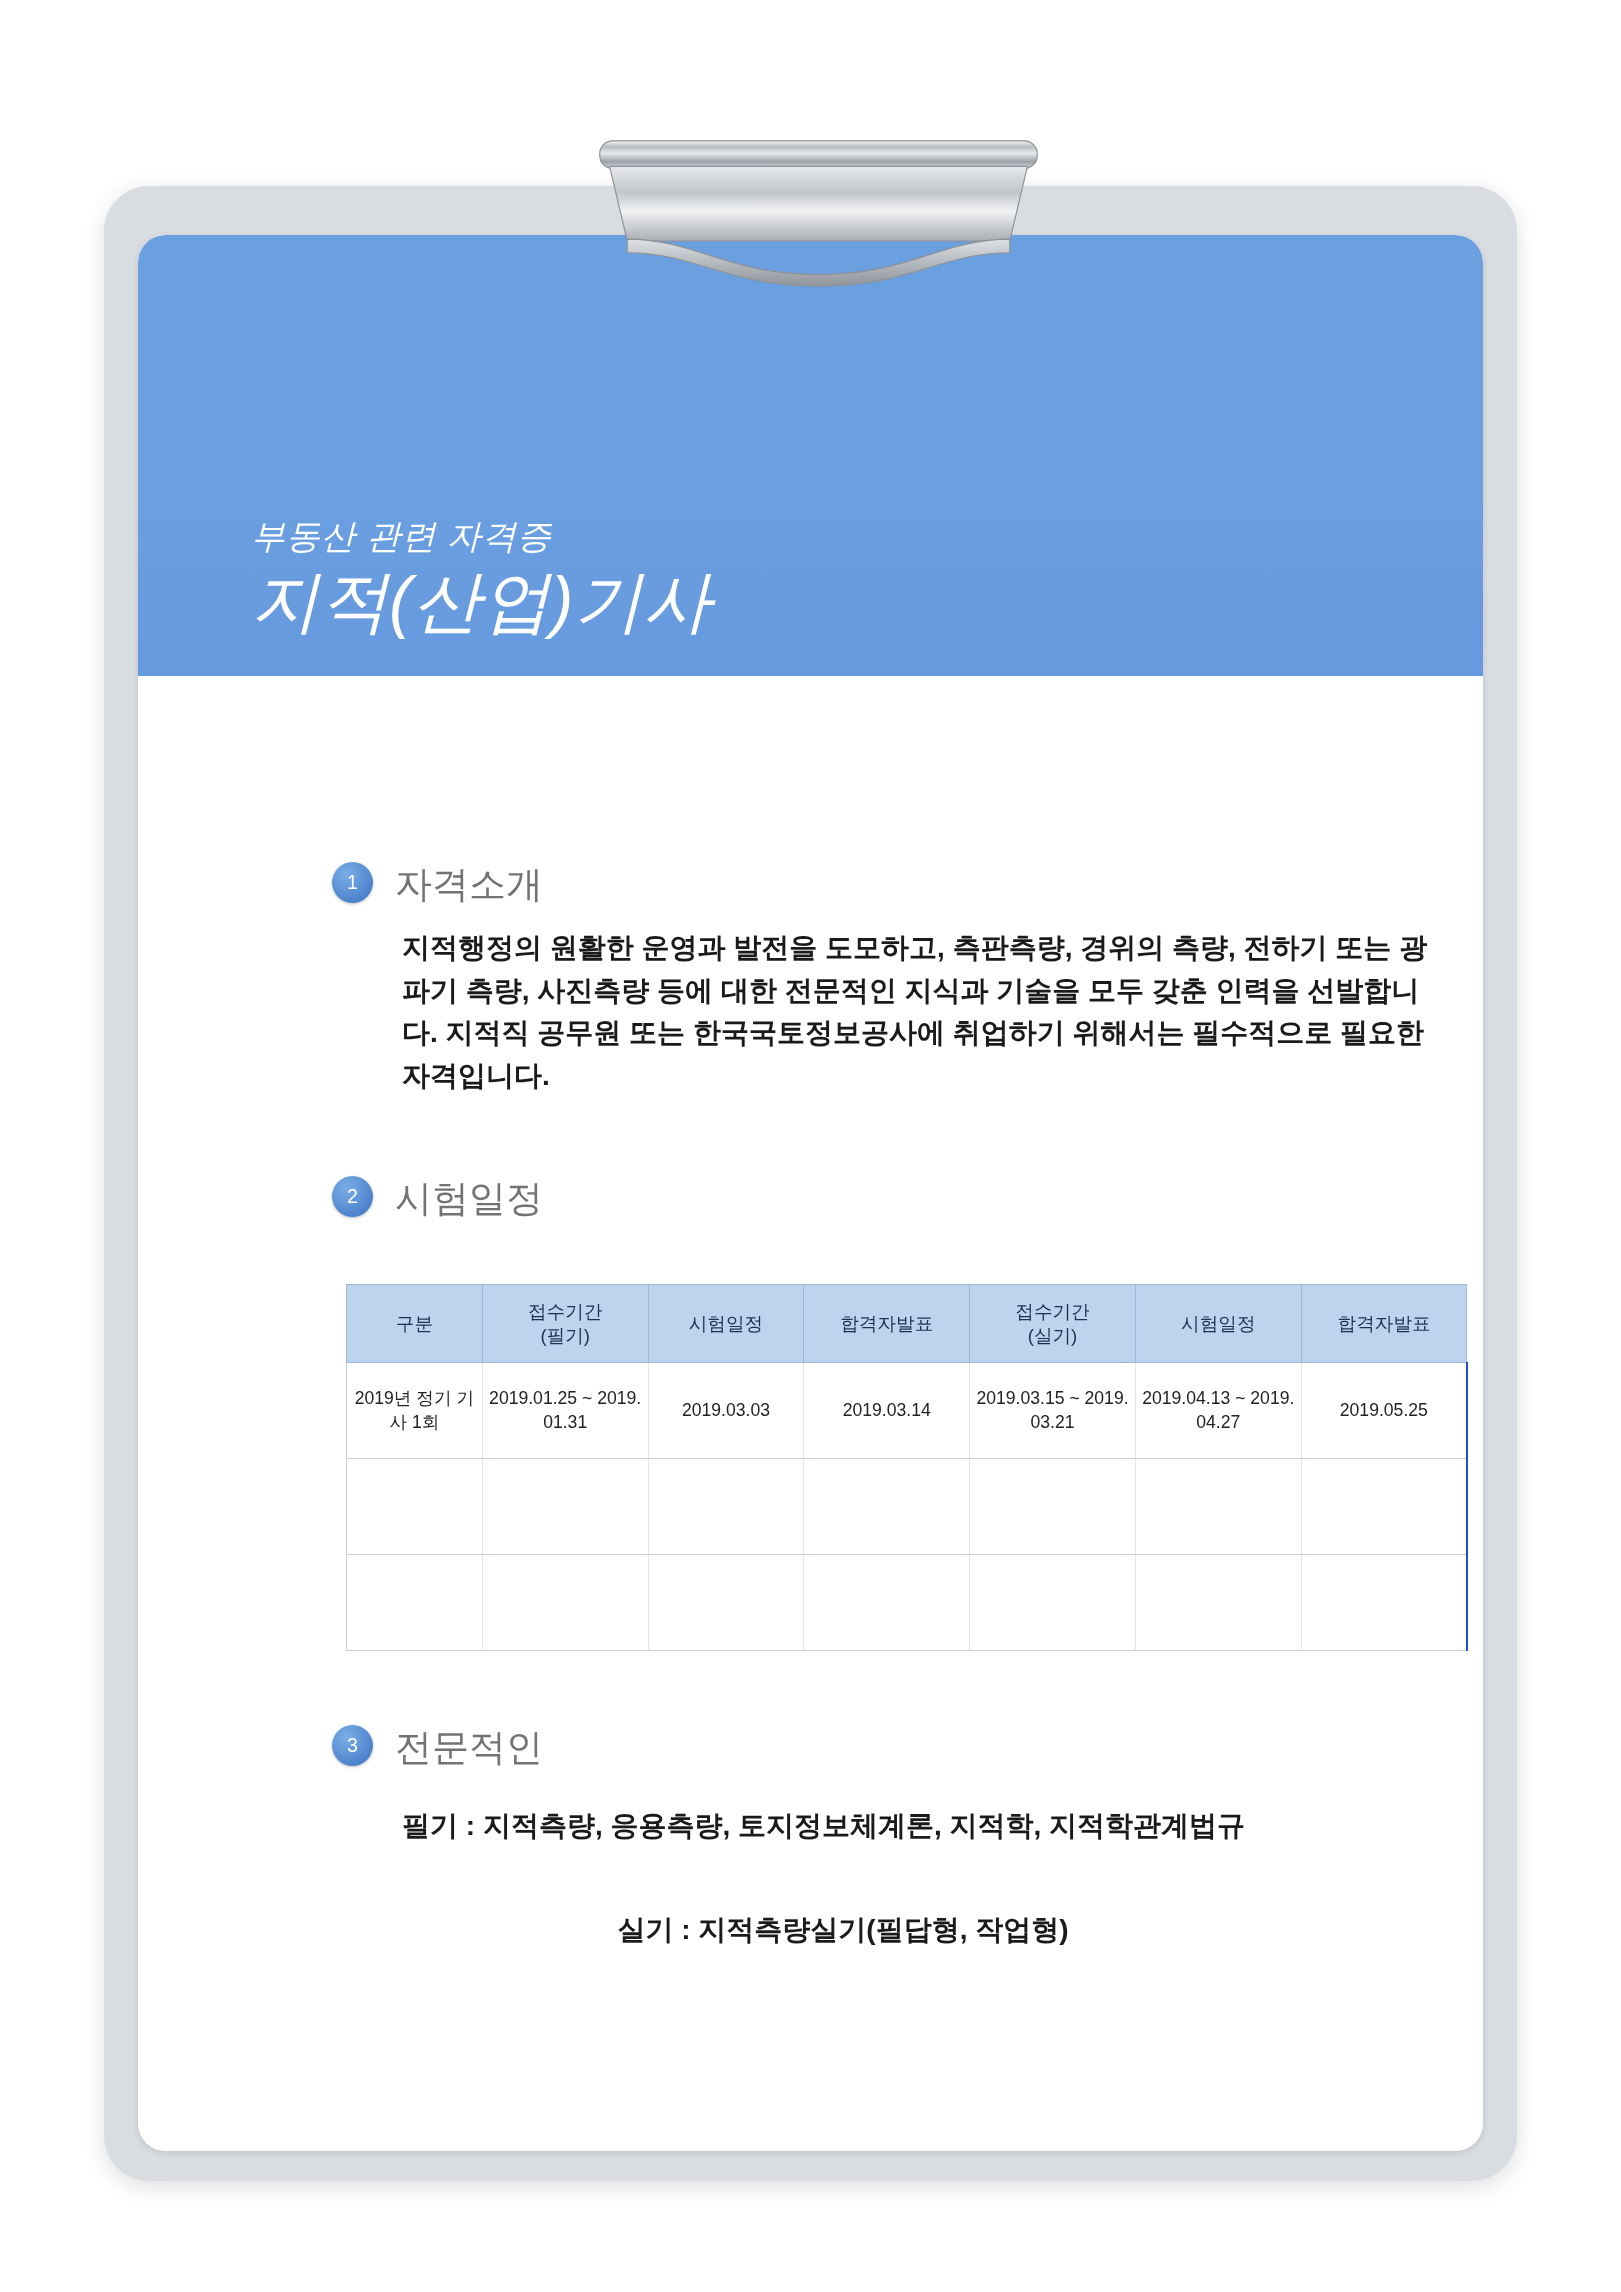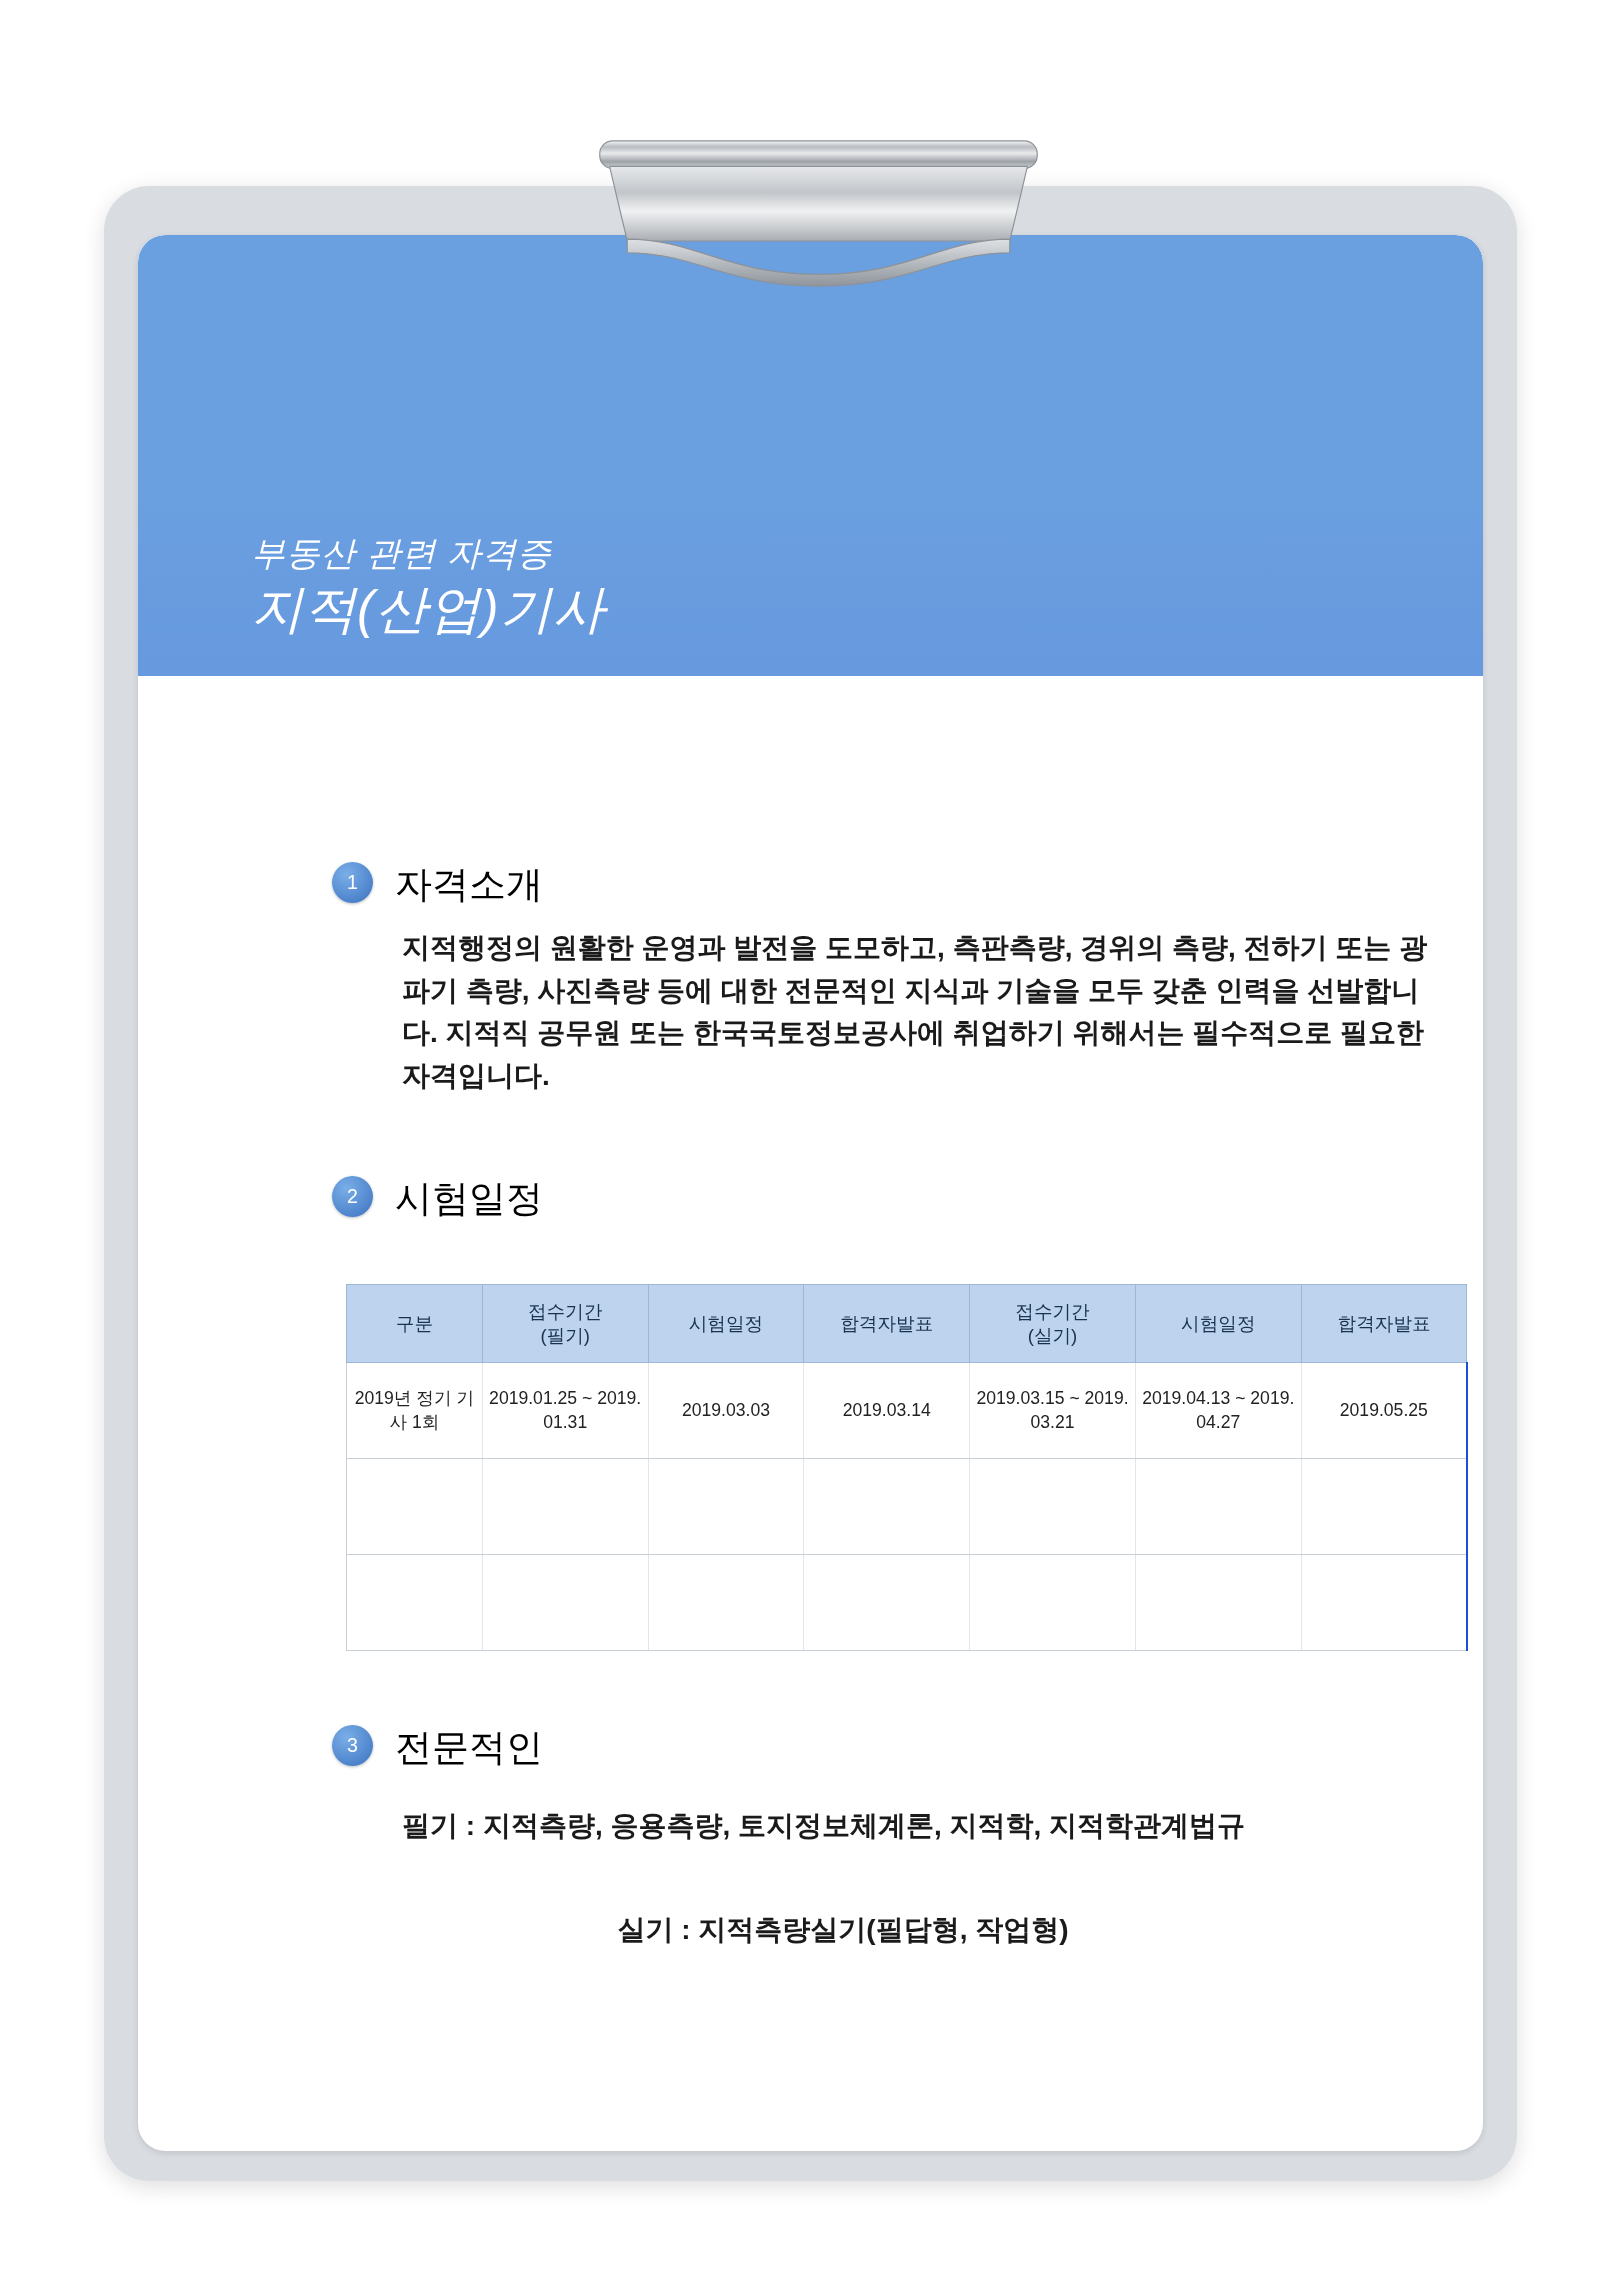--- a/index.html
+++ b/index.html
@@ -67,21 +67,21 @@
   }
   .banner-kicker {
     color: #ffffff;
     font-size: 34px;
     letter-spacing: 1px;
     margin-bottom: 5.9px;
     font-weight: 400;
   }
   .banner-title {
     color: #ffffff;
-    font-size: 52px;
+    font-size: 68px;
     font-weight: 400;
     letter-spacing: 1px;
     line-height: 1.05;
   }
 
   
   .section {
     position: absolute;
     left: 0;
     width: 100%;
@@ -97,21 +97,21 @@
     font-size: 19.6px;
     display: flex;
     align-items: center;
     justify-content: center;
     box-shadow: 0 1px 2.9px rgba(0,0,0,0.25);
   }
   .sec-title {
     position: absolute;
     left: 257px;
     font-size: 37px;
-    color: #000000;
+    color: #737373;
     font-weight: 400;
     font-family: Liberation Serif, serif;
   }
   .sec-body {
     position: absolute;
     left: 264px;
     width: 1039px;
     font-size: 28px;
     line-height: 1.52;
     color: #1a1a1a;

